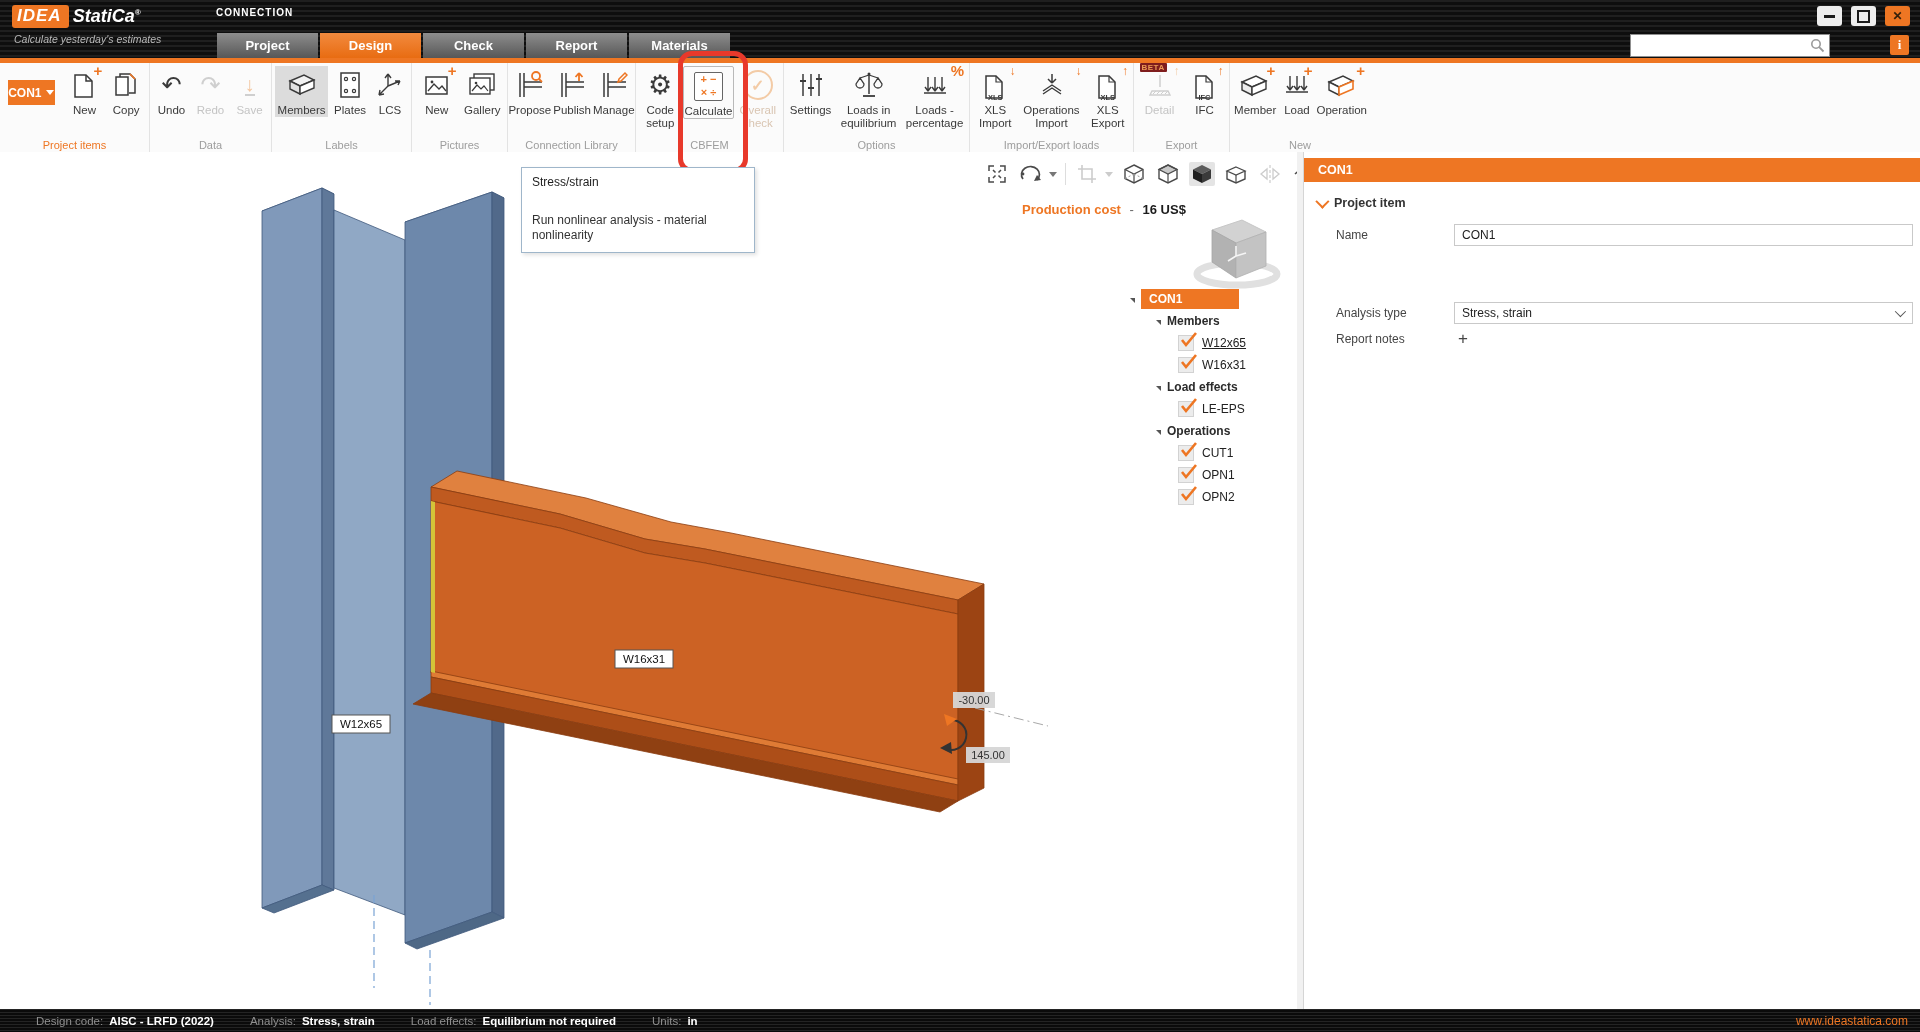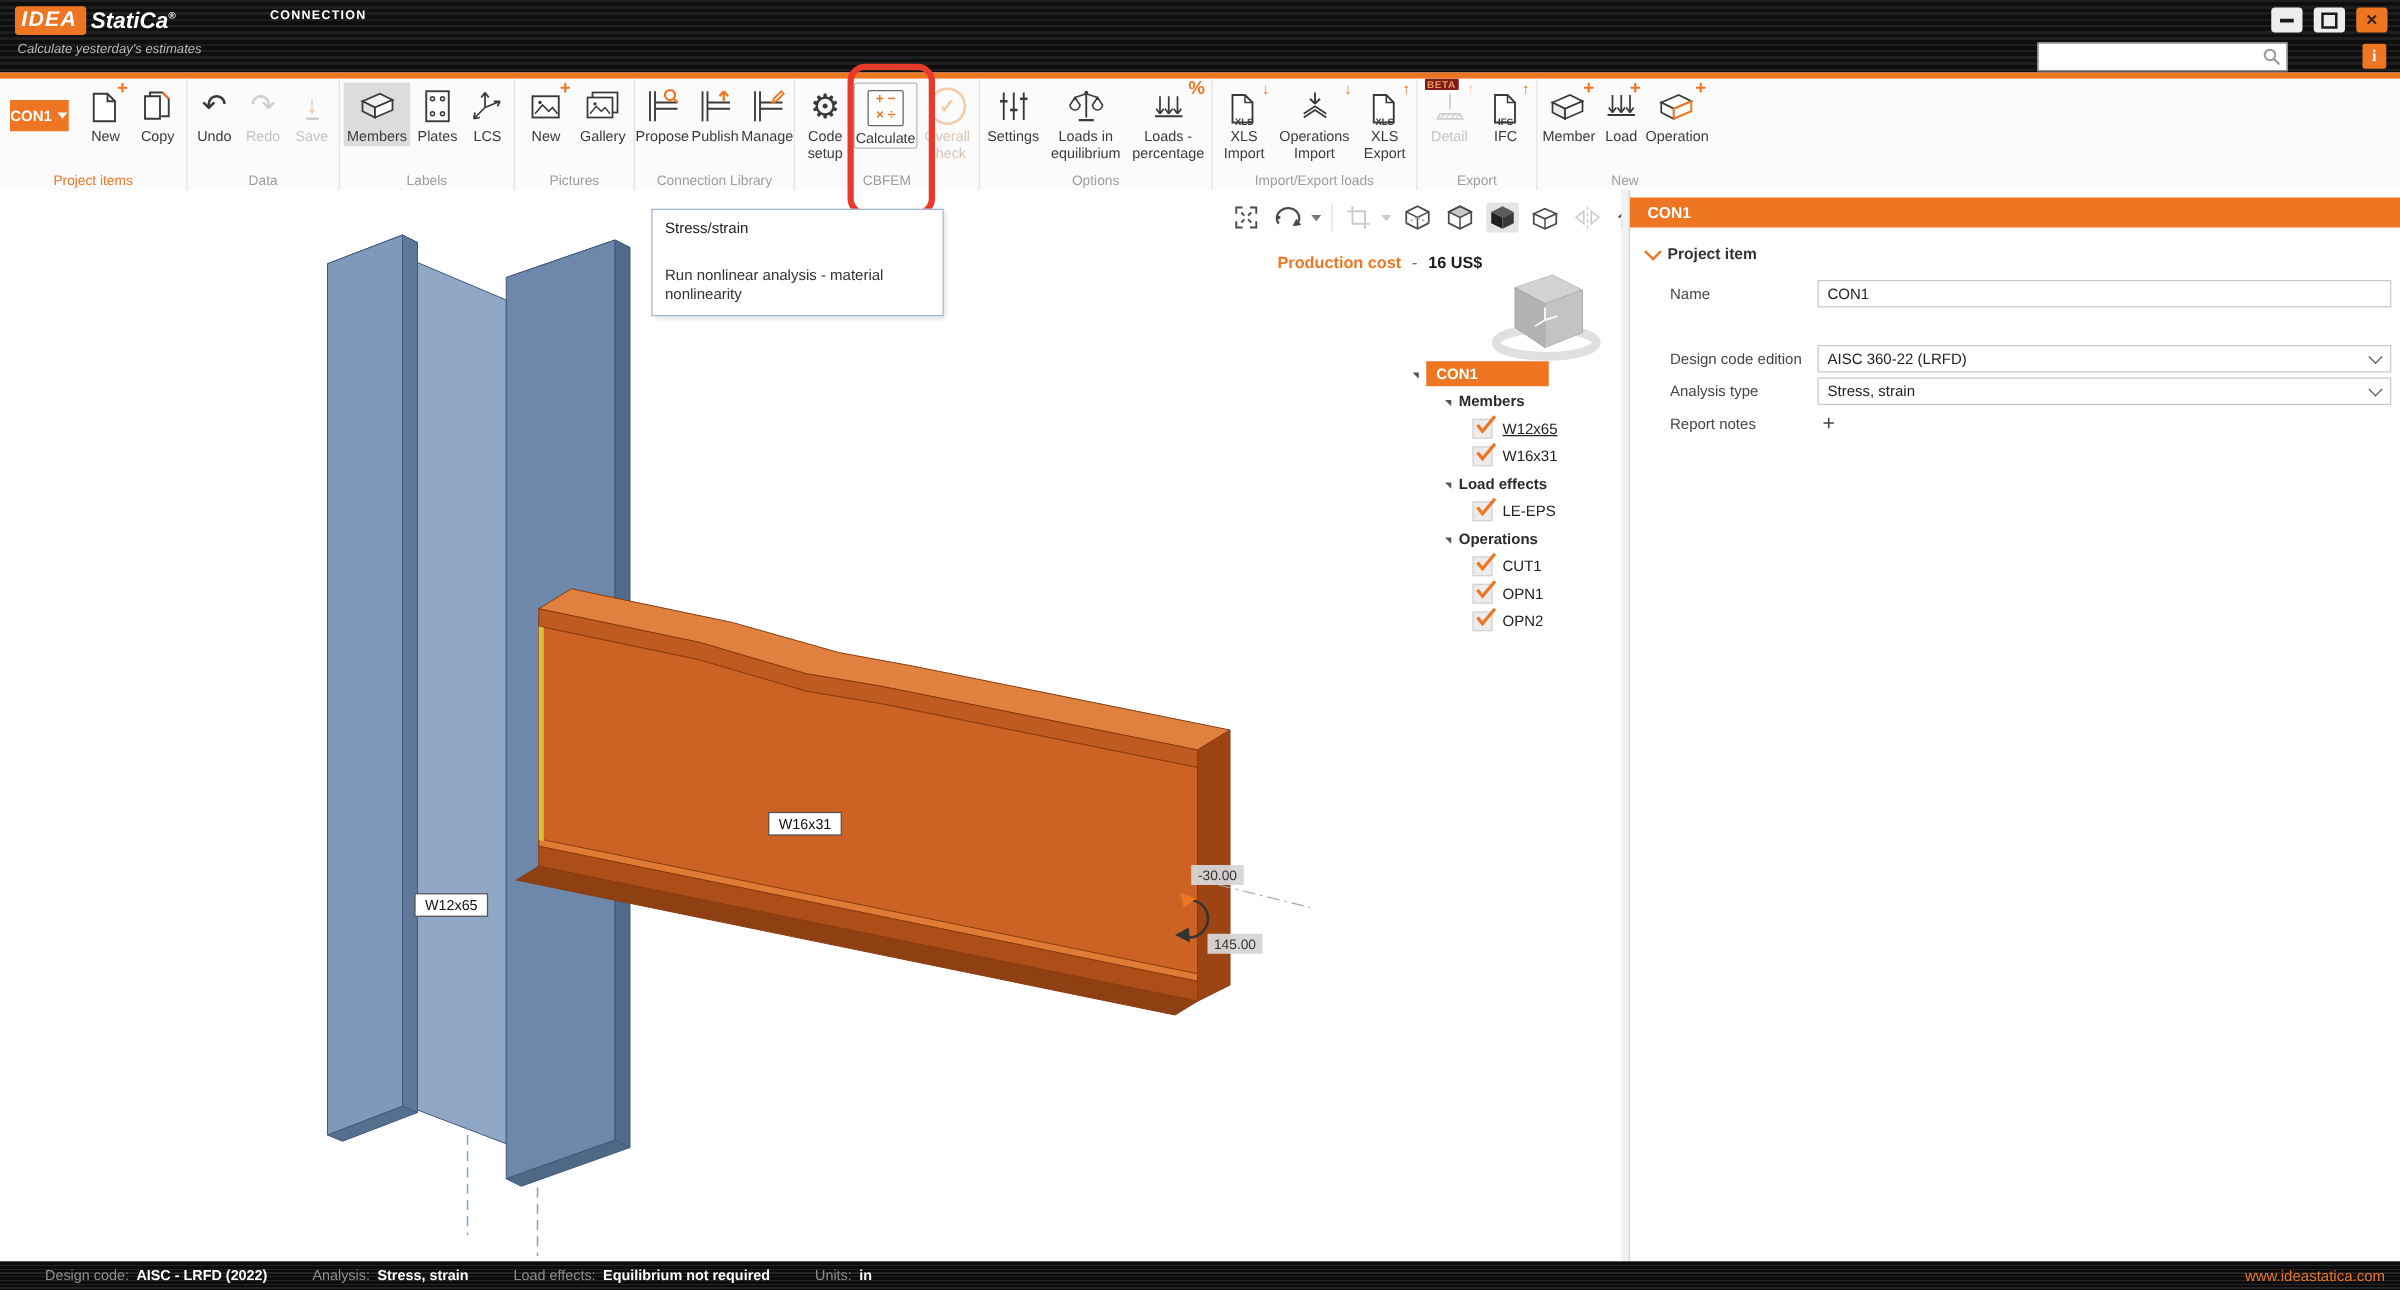--- a/index.html
+++ b/index.html
@@ -145,20 +145,27 @@
     <div class="wbtn close">✕</div>
   </div>
   <div class="search">
     <input style="">
     <svg width="15" height="15" viewBox="0 0 15 15">
       <circle cx="6" cy="6" r="4.2" fill="none" stroke="#9a9a9a" stroke-width="1.6"></circle>
       <line x1="9.2" y1="9.2" x2="13.5" y2="13.5" stroke="#9a9a9a" stroke-width="1.8"></line>
     </svg>
   </div>
   <div class="infobtn">i</div>
+  <div class="tabs">
+    <div class="tab">Project</div>
+    <div class="tab active">Design</div>
+    <div class="tab">Check</div>
+    <div class="tab">Report</div>
+    <div class="tab">Materials</div>
+  </div>
 </div>
 <div class="orange-strip"></div>
 
 <div class="ribbon">
 
   <div class="grp" style="width:150px">
     <div class="con1btn">
       <span>CON1</span>
       <span class="caret"></span>
     </div>
@@ -680,27 +687,20 @@
 <div class="splitter"></div>
 <div class="props">
   <div class="phead">CON1</div>
   <div class="psec">
     <span class="chev"></span>
     <span class="slbl">Project item</span>
   </div>
   <div class="prow" style="top:72px">
     <span class="plbl">Name</span>
     <span class="pinput">CON1</span>
-  </div>
-  <div class="prow" style="top:124px">
-    <span class="plbl">Design code edition</span>
-    <span class="pselect">
-      <span>AISC 360-22 (LRFD)</span>
-      <span class="chev"></span>
-    </span>
   </div>
   <div class="prow" style="top:150px">
     <span class="plbl">Analysis type</span>
     <span class="pselect">
       <span>Stress, strain</span>
       <span class="chev"></span>
     </span>
   </div>
   <div class="prow" style="top:176px">
     <span class="plbl">Report notes</span>

